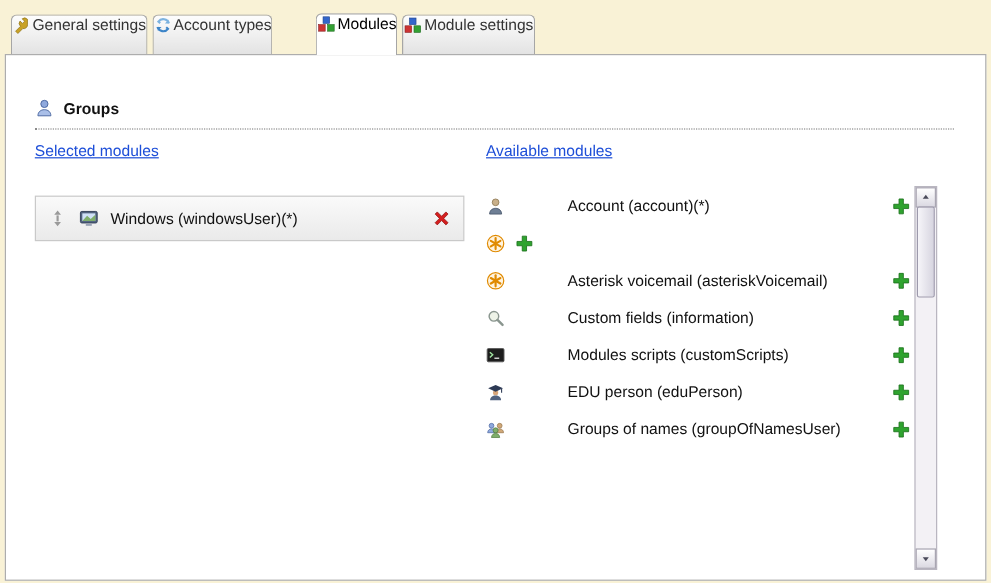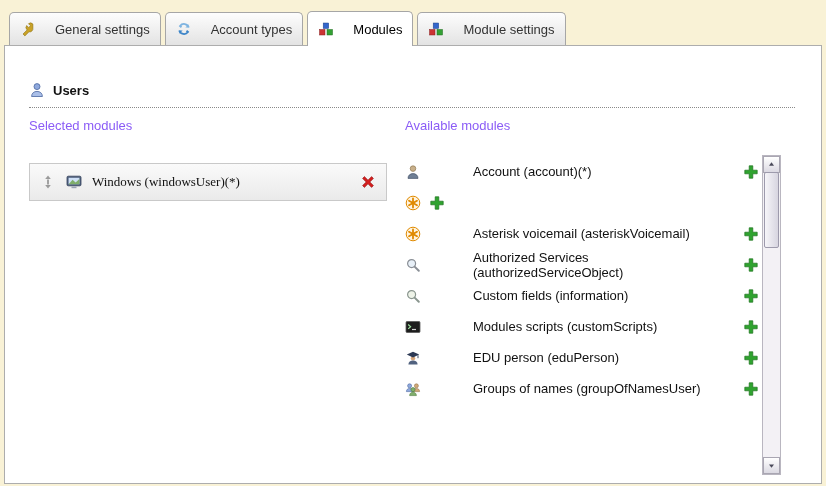--- a/index.html
+++ b/index.html
@@ -7,48 +7,48 @@
     position:relative;width:826px;height:486px;overflow:hidden;
     background:#f9f2d6;
     font-family:"Liberation Sans",sans-serif;font-size:13px;color:#111;
   }
   .icon{display:inline-block;width:16px;height:16px;line-height:0;flex:0 0 auto;}
   .icon svg{width:100%;height:100%;display:block;}
 
   
   .tabbar{position:absolute;top:11px;left:9px;display:flex;align-items:flex-end;z-index:5;}
   .tab{
-    display:flex;align-items:center;gap:19px;height:32px;margin-right:4px;margin-bottom:1px;
-    padding:0 10px;background:linear-gradient(#fdfdfd,#e3e3e3);
+    display:flex;align-items:flex-start;gap:1px;height:32px;margin-right:4px;margin-bottom:1px;
+    padding:0 0;background:linear-gradient(#fdfdfd,#e3e3e3);
     border:1px solid #a6a6a6;border-bottom:none;border-radius:5px 5px 0 0;
     color:#333;cursor:pointer;white-space:nowrap;
   }
-  .tab.active{height:34px;margin-bottom:0;background:#fff;color:#000;}
+  .tab.active{height:34px;margin-bottom:0;background:#fff;color:#000;margin-left:32px;}
 
   
   .panel{
     position:absolute;top:45px;left:4px;width:816px;height:437px;
     background:#fff;border:1px solid #adadad;z-index:1;
   }
   .section-head{
     position:absolute;top:36px;left:24px;width:766px;
     display:flex;align-items:center;gap:8px;font-weight:bold;
     padding-bottom:9px;border-bottom:1px dotted #8a8a8a;
   }
-  .col-header{position:absolute;top:72px;color:#8b5cf6;}
+  .col-header{position:absolute;top:72px;color:#1d4ed8;text-decoration:underline;}
   .col-header.left{left:24px;}
   .col-header.right{left:400px;}
 
   .selected-list{position:absolute;top:117px;left:24px;width:358px;}
   .selected-item{
     height:36px;display:flex;align-items:center;gap:10px;padding:0 10px;
     background:linear-gradient(#fafafa,#eaeaea);
     border:1px solid #c9c9c9;cursor:move;
   }
-  .selected-item .label{flex:1;font-family:Liberation Serif, serif;}
+  .selected-item .label{flex:1;}
 
   .available-list{position:absolute;top:110px;left:400px;width:354px;}
   .avail-item{height:31px;display:flex;align-items:center;gap:8px;}
   .avail-item .label{flex:1;margin-left:44px;}
   .icon.add,.icon.del{cursor:pointer;}
 
   
   .scrollbar{
     position:absolute;top:109px;left:757px;width:17px;height:318px;
     background:#f3f1f5;border:1px solid #b9b6c0;
@@ -116,21 +116,21 @@
 
   <div class="panel">
 
     <div class="section-head">
       <span class="icon">
           <svg viewBox="0 0 16 16">
             <circle cx="8" cy="4.6" r="3" fill="#8fa9dd" stroke="#4a66a0" stroke-width="0.8"></circle>
             <path d="M2.6 14.5c0-3.3 2.4-5.1 5.4-5.1s5.4 1.8 5.4 5.1z" fill="#aabfe8" stroke="#4a66a0" stroke-width="0.8"></path>
           </svg>
         </span>
-      <span>Users</span>
+      <span>Groups</span>
     </div>
 
     <div class="col-header left">Selected modules</div>
     <div class="col-header right">Available modules</div>
 
     <div id="selected-list" class="selected-list">
         <div class="selected-item">
       <span class="icon">
             <svg viewBox="0 0 16 16">
               <path d="M8 1.5L10.8 5H5.2z" fill="#9a9a9a"></path>
@@ -200,34 +200,20 @@
       <span class="label">Asterisk voicemail (asteriskVoicemail)</span>
       <span class="icon add">
             <svg viewBox="0 0 16 16">
               <path d="M6.2 1.8h3.6v4.4h4.4v3.6H9.8v4.4H6.2V9.8H1.8V6.2h4.4z" fill="#2fa32f" stroke="#1c711c" stroke-width="0.7"></path>
             </svg>
           </span>
     </div>
         <div class="avail-item">
       <span class="icon">
             <svg viewBox="0 0 16 16">
-              <circle cx="6.6" cy="6.6" r="4" fill="#e8f0f8" stroke="#8a8f96" stroke-width="1.2"></circle>
-              <path d="M9.6 9.6l4.2 4.2" stroke="#8a8f96" stroke-width="2" stroke-linecap="round"></path>
-            </svg>
-          </span>
-      <span class="label">Authorized Services (authorizedServiceObject)</span>
-      <span class="icon add">
-            <svg viewBox="0 0 16 16">
-              <path d="M6.2 1.8h3.6v4.4h4.4v3.6H9.8v4.4H6.2V9.8H1.8V6.2h4.4z" fill="#2fa32f" stroke="#1c711c" stroke-width="0.7"></path>
-            </svg>
-          </span>
-    </div>
-        <div class="avail-item">
-      <span class="icon">
-            <svg viewBox="0 0 16 16">
               <circle cx="6.6" cy="6.6" r="4" fill="#eef3e8" stroke="#8a968f" stroke-width="1.2"></circle>
               <path d="M9.6 9.6l4.2 4.2" stroke="#8a968f" stroke-width="2" stroke-linecap="round"></path>
             </svg>
           </span>
       <span class="label">Custom fields (information)</span>
       <span class="icon add">
             <svg viewBox="0 0 16 16">
               <path d="M6.2 1.8h3.6v4.4h4.4v3.6H9.8v4.4H6.2V9.8H1.8V6.2h4.4z" fill="#2fa32f" stroke="#1c711c" stroke-width="0.7"></path>
             </svg>
           </span>

